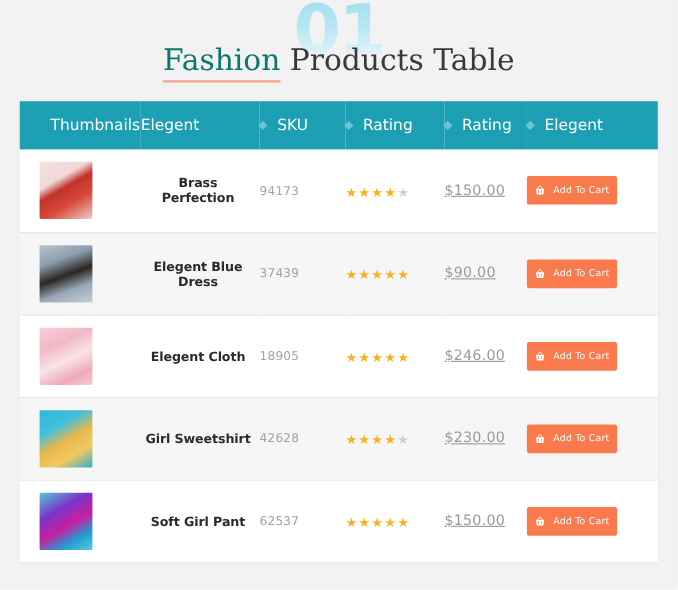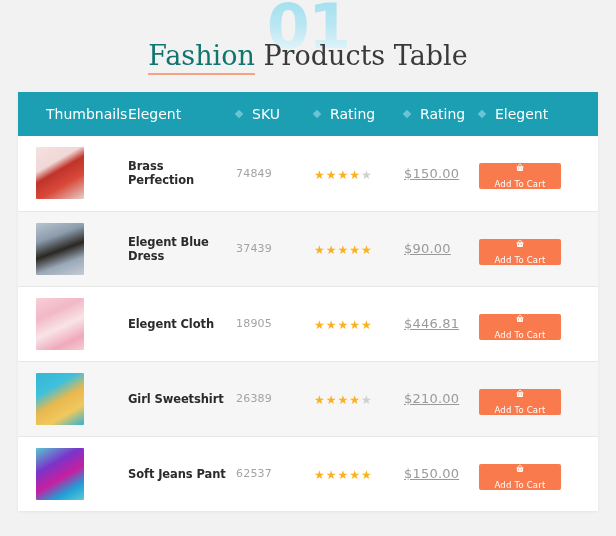--- a/index.html
+++ b/index.html
@@ -140,20 +140,21 @@
     background-position: center;
     border-radius: 1px;
   }
 
   td.cell-name {
     font-size: 11.5px;
     font-weight: 700;
     color: #2b2b2b;
     letter-spacing: -0.1px;
     padding-right: 4px;
+    text-align: center;
   }
 
   td.cell-sku {
     font-size: 11px;
     color: #a3a3a3;
     letter-spacing: 0.2px;
   }
 
   td.cell-rating { padding-right: 4px; }
 
@@ -184,21 +185,20 @@
     background: #f97a4c;
     color: #ffffff;
     border: none;
     border-radius: 2px;
     font-family: "DejaVu Sans", sans-serif;
     font-size: 8.5px;
     letter-spacing: 0.2px;
     cursor: pointer;
     white-space: nowrap;
     padding: 0;
-    flex-direction: column;
   }
 
   .cart-svg { display: block; }
 
   .spacer-bottom { height: 24px; }
 </style>
 </head>
 <body>
 
 <div class="title-wrap">
@@ -255,21 +255,21 @@
           </span>
         </th>
       </tr>
     </thead>
     <tbody id="tbody">
         <tr class="white">
           <td class="cell-thumb">
             <span class="thumb" aria-label="woman-in-red-coat-and-hat" style="background-image: linear-gradient(150deg, rgb(244, 226, 226) 0%, rgb(240, 216, 214) 32%, rgb(192, 51, 42) 46%, rgb(217, 73, 58) 68%, rgb(231, 207, 201) 100%);"></span>
           </td>
           <td class="cell-name">Brass Perfection</td>
-          <td class="cell-sku">74849</td>
+          <td class="cell-sku">94173</td>
           <td class="cell-rating"><span class="stars">
               <span class="star">★</span>
               <span class="star">★</span>
               <span class="star">★</span>
               <span class="star">★</span>
               <span class="star off">★</span>
             </span></td>
           <td class="cell-price">$150.00</td>
           <td class="cell-action"><button class="add-cart-btn">
               <svg class="cart-svg" width="10" height="10" viewBox="0 0 20 20">
@@ -311,60 +311,60 @@
           </td>
           <td class="cell-name">Elegent Cloth</td>
           <td class="cell-sku">18905</td>
           <td class="cell-rating"><span class="stars">
               <span class="star">★</span>
               <span class="star">★</span>
               <span class="star">★</span>
               <span class="star">★</span>
               <span class="star">★</span>
             </span></td>
-          <td class="cell-price">$446.81</td>
+          <td class="cell-price">$246.00</td>
           <td class="cell-action"><button class="add-cart-btn">
               <svg class="cart-svg" width="10" height="10" viewBox="0 0 20 20">
                 <path d="M6 6 L10 2 L14 6" fill="none" stroke="#fff" stroke-width="1.8" stroke-linecap="round" stroke-linejoin="round"></path>
                 <path d="M2.5 7 H17.5 L16 17.5 H4 Z" fill="#fff"></path>
                 <rect x="6.6" y="9.6" width="1.3" height="5" fill="#f97a4c"></rect>
                 <rect x="11.9" y="9.6" width="1.3" height="5" fill="#f97a4c"></rect>
               </svg>
               <span>Add To Cart</span>
             </button></td>
         </tr>
         <tr class="alt">
           <td class="cell-thumb">
             <span class="thumb" aria-label="woman-in-yellow-top-with-straw-hat" style="background-image: linear-gradient(150deg, rgb(52, 183, 214) 0%, rgb(63, 192, 220) 30%, rgb(232, 184, 78) 52%, rgb(240, 201, 94) 74%, rgb(47, 178, 210) 100%);"></span>
           </td>
           <td class="cell-name">Girl Sweetshirt</td>
-          <td class="cell-sku">26389</td>
+          <td class="cell-sku">42628</td>
           <td class="cell-rating"><span class="stars">
               <span class="star">★</span>
               <span class="star">★</span>
               <span class="star">★</span>
               <span class="star">★</span>
               <span class="star off">★</span>
             </span></td>
-          <td class="cell-price">$210.00</td>
+          <td class="cell-price">$230.00</td>
           <td class="cell-action"><button class="add-cart-btn">
               <svg class="cart-svg" width="10" height="10" viewBox="0 0 20 20">
                 <path d="M6 6 L10 2 L14 6" fill="none" stroke="#fff" stroke-width="1.8" stroke-linecap="round" stroke-linejoin="round"></path>
                 <path d="M2.5 7 H17.5 L16 17.5 H4 Z" fill="#fff"></path>
                 <rect x="6.6" y="9.6" width="1.3" height="5" fill="#f97a4c"></rect>
                 <rect x="11.9" y="9.6" width="1.3" height="5" fill="#f97a4c"></rect>
               </svg>
               <span>Add To Cart</span>
             </button></td>
         </tr>
         <tr class="white">
           <td class="cell-thumb">
             <span class="thumb" aria-label="person-in-purple-beanie-and-colorful-jacket" style="background-image: linear-gradient(150deg, rgb(87, 200, 207) 0%, rgb(123, 52, 201) 32%, rgb(198, 31, 160) 56%, rgb(31, 159, 214) 78%, rgb(95, 203, 210) 100%);"></span>
           </td>
-          <td class="cell-name">Soft Jeans Pant</td>
+          <td class="cell-name">Soft Girl Pant</td>
           <td class="cell-sku">62537</td>
           <td class="cell-rating"><span class="stars">
               <span class="star">★</span>
               <span class="star">★</span>
               <span class="star">★</span>
               <span class="star">★</span>
               <span class="star">★</span>
             </span></td>
           <td class="cell-price">$150.00</td>
           <td class="cell-action"><button class="add-cart-btn">

